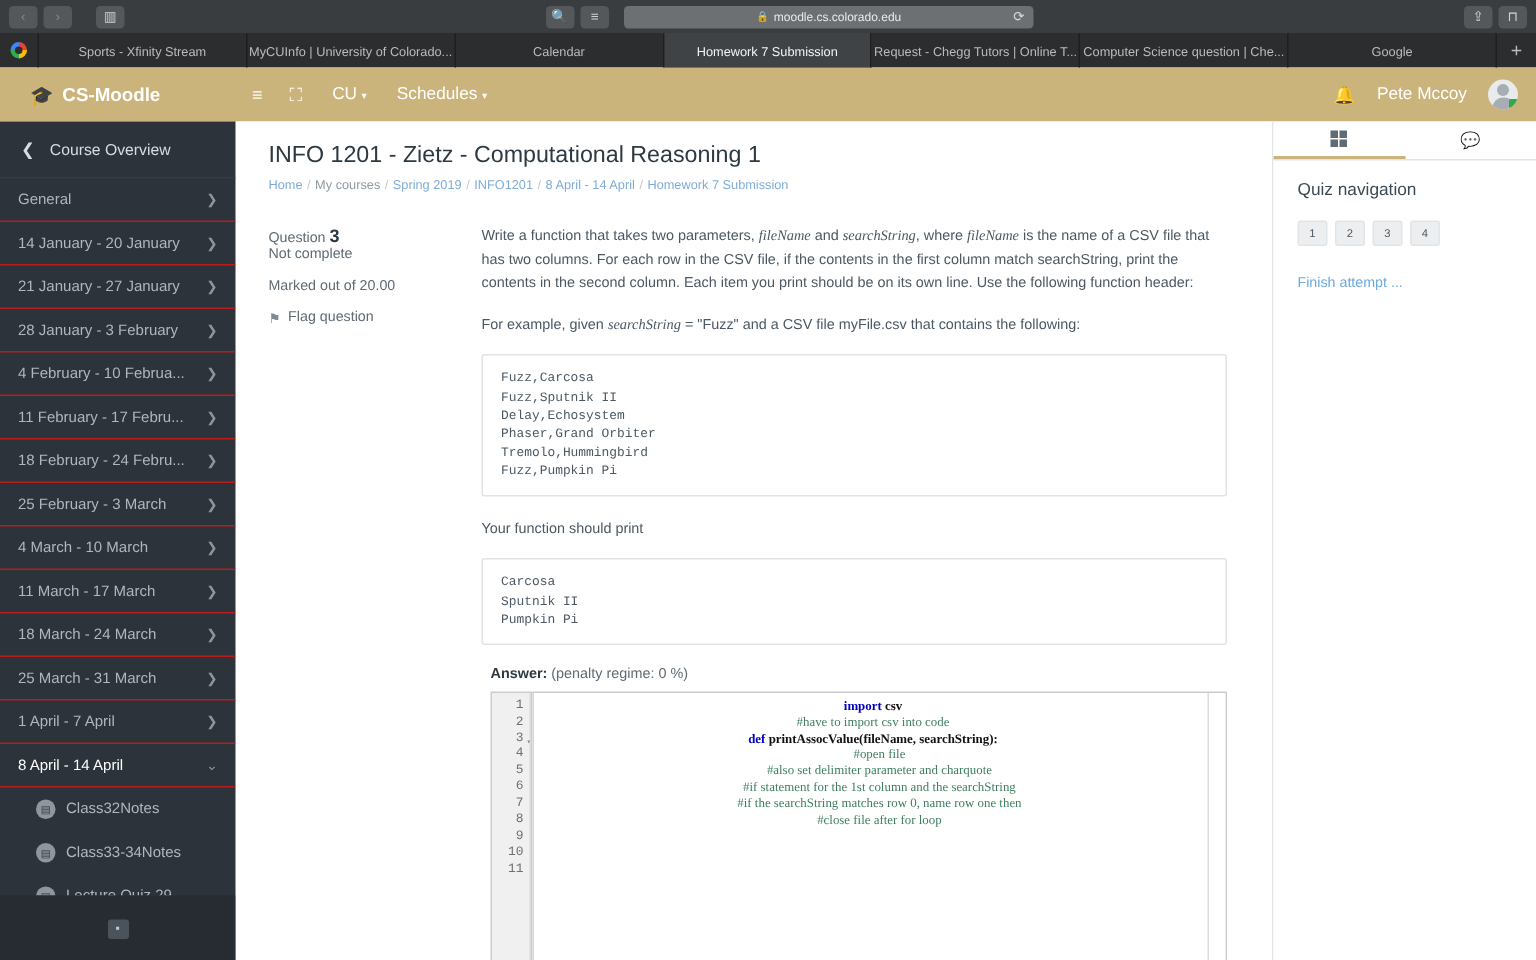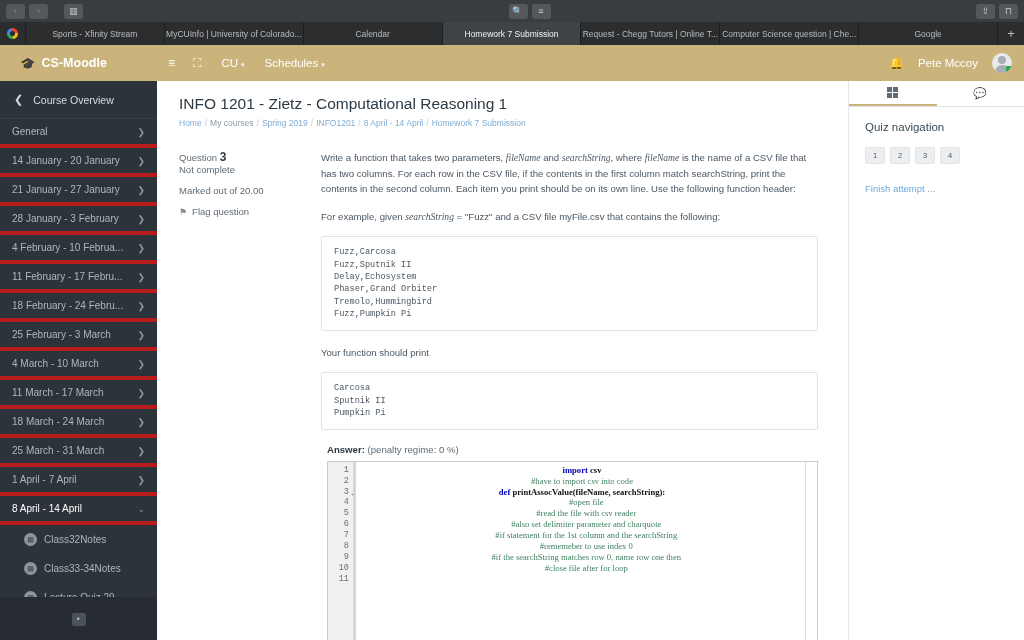--- a/index.html
+++ b/index.html
@@ -108,21 +108,21 @@
   #course-overview {
     display: flex; align-items: center; gap: 10px;
     padding: 12px 10px 12px 14px; font-size: 10.5px; color: #d7dce1;
     border-bottom: 1px solid #363d45;
   }
   #course-overview .back { font-size: 11px; }
   .drawer-item {
     display: flex; align-items: center; justify-content: space-between;
     padding: 0 12px 0 12px; height: 29px;
     font-size: 10px; color: #aeb6be;
-    border-bottom: 4px solid #b91c1c;
+    border-bottom: 1px solid #b91c1c;
   }
   .drawer-item .chev { font-size: 9px; color: #8d969f; }
   .drawer-item.active { color: #ffffff; }
   .drawer-sub {
     display: flex; align-items: center; gap: 7px;
     padding: 0 10px 0 24px; height: 29px; font-size: 10px; color: #aeb6be;
   }
   .res-icon {
     width: 13px; height: 13px; border-radius: 50%; background: #8f969d;
     display: flex; align-items: center; justify-content: center;
@@ -241,20 +241,25 @@
 
 <div id="browser-chrome">
   <div id="toolbar">
     <div class="tb-btn dim">‹</div>
     <div class="tb-btn dim">›</div>
     <div class="tb-gap"></div>
     <div class="tb-btn">▥</div>
     <div style="flex:1"></div>
     <div class="tb-btn">🔍</div>
     <div class="tb-btn">≡</div>
+    <div id="url-bar">
+      <span class="lock">🔒</span>
+      <span>moodle.cs.colorado.edu</span>
+      <span class="reload">⟳</span>
+    </div>
     <div style="flex:1"></div>
     <div class="tb-btn">⇪</div>
     <div class="tb-btn">⊓</div>
   </div>
 
   <div id="tabstrip">
     <div class="fav-cell">
       <div class="gicon"></div>
     </div>
     <div id="tabs-container" style="display:flex;flex:1">
@@ -450,24 +455,22 @@
               <div><span>10</span></div>
               <div><span>11</span></div>
             </div>
           <div id="code-area">
             <div id="code-vline"></div>
             <div id="code-lines">
                 <div class="ln"><span class="kw">import</span><span class="pl"> </span><span class="fn">csv</span></div>
                 <div class="ln"><span class="">#have to import csv into code</span></div>
                 <div class="ln"><span class="kw">def</span><span class="pl"> </span><span class="fn">printAssocValue(fileName, searchString):</span></div>
                 <div class="ln"><span class="">    #open file</span></div>
-                <div class="ln"><span class="">    #read the file with csv reader</span></div>
                 <div class="ln"><span class="">    #also set delimiter parameter and charquote</span></div>
                 <div class="ln"><span class="">    #if statement for the 1st column and the searchString</span></div>
-                <div class="ln"><span class="">    #rememeber to use index 0</span></div>
                 <div class="ln"><span class="">    #if the searchString matches row 0, name row one then</span></div>
                 <div class="ln"><span class="">    #close file after for loop</span></div>
               </div>
           </div>
           <div id="editor-scrollbar"></div>
         </div>
       </div>
     </div>
   </div>
 

